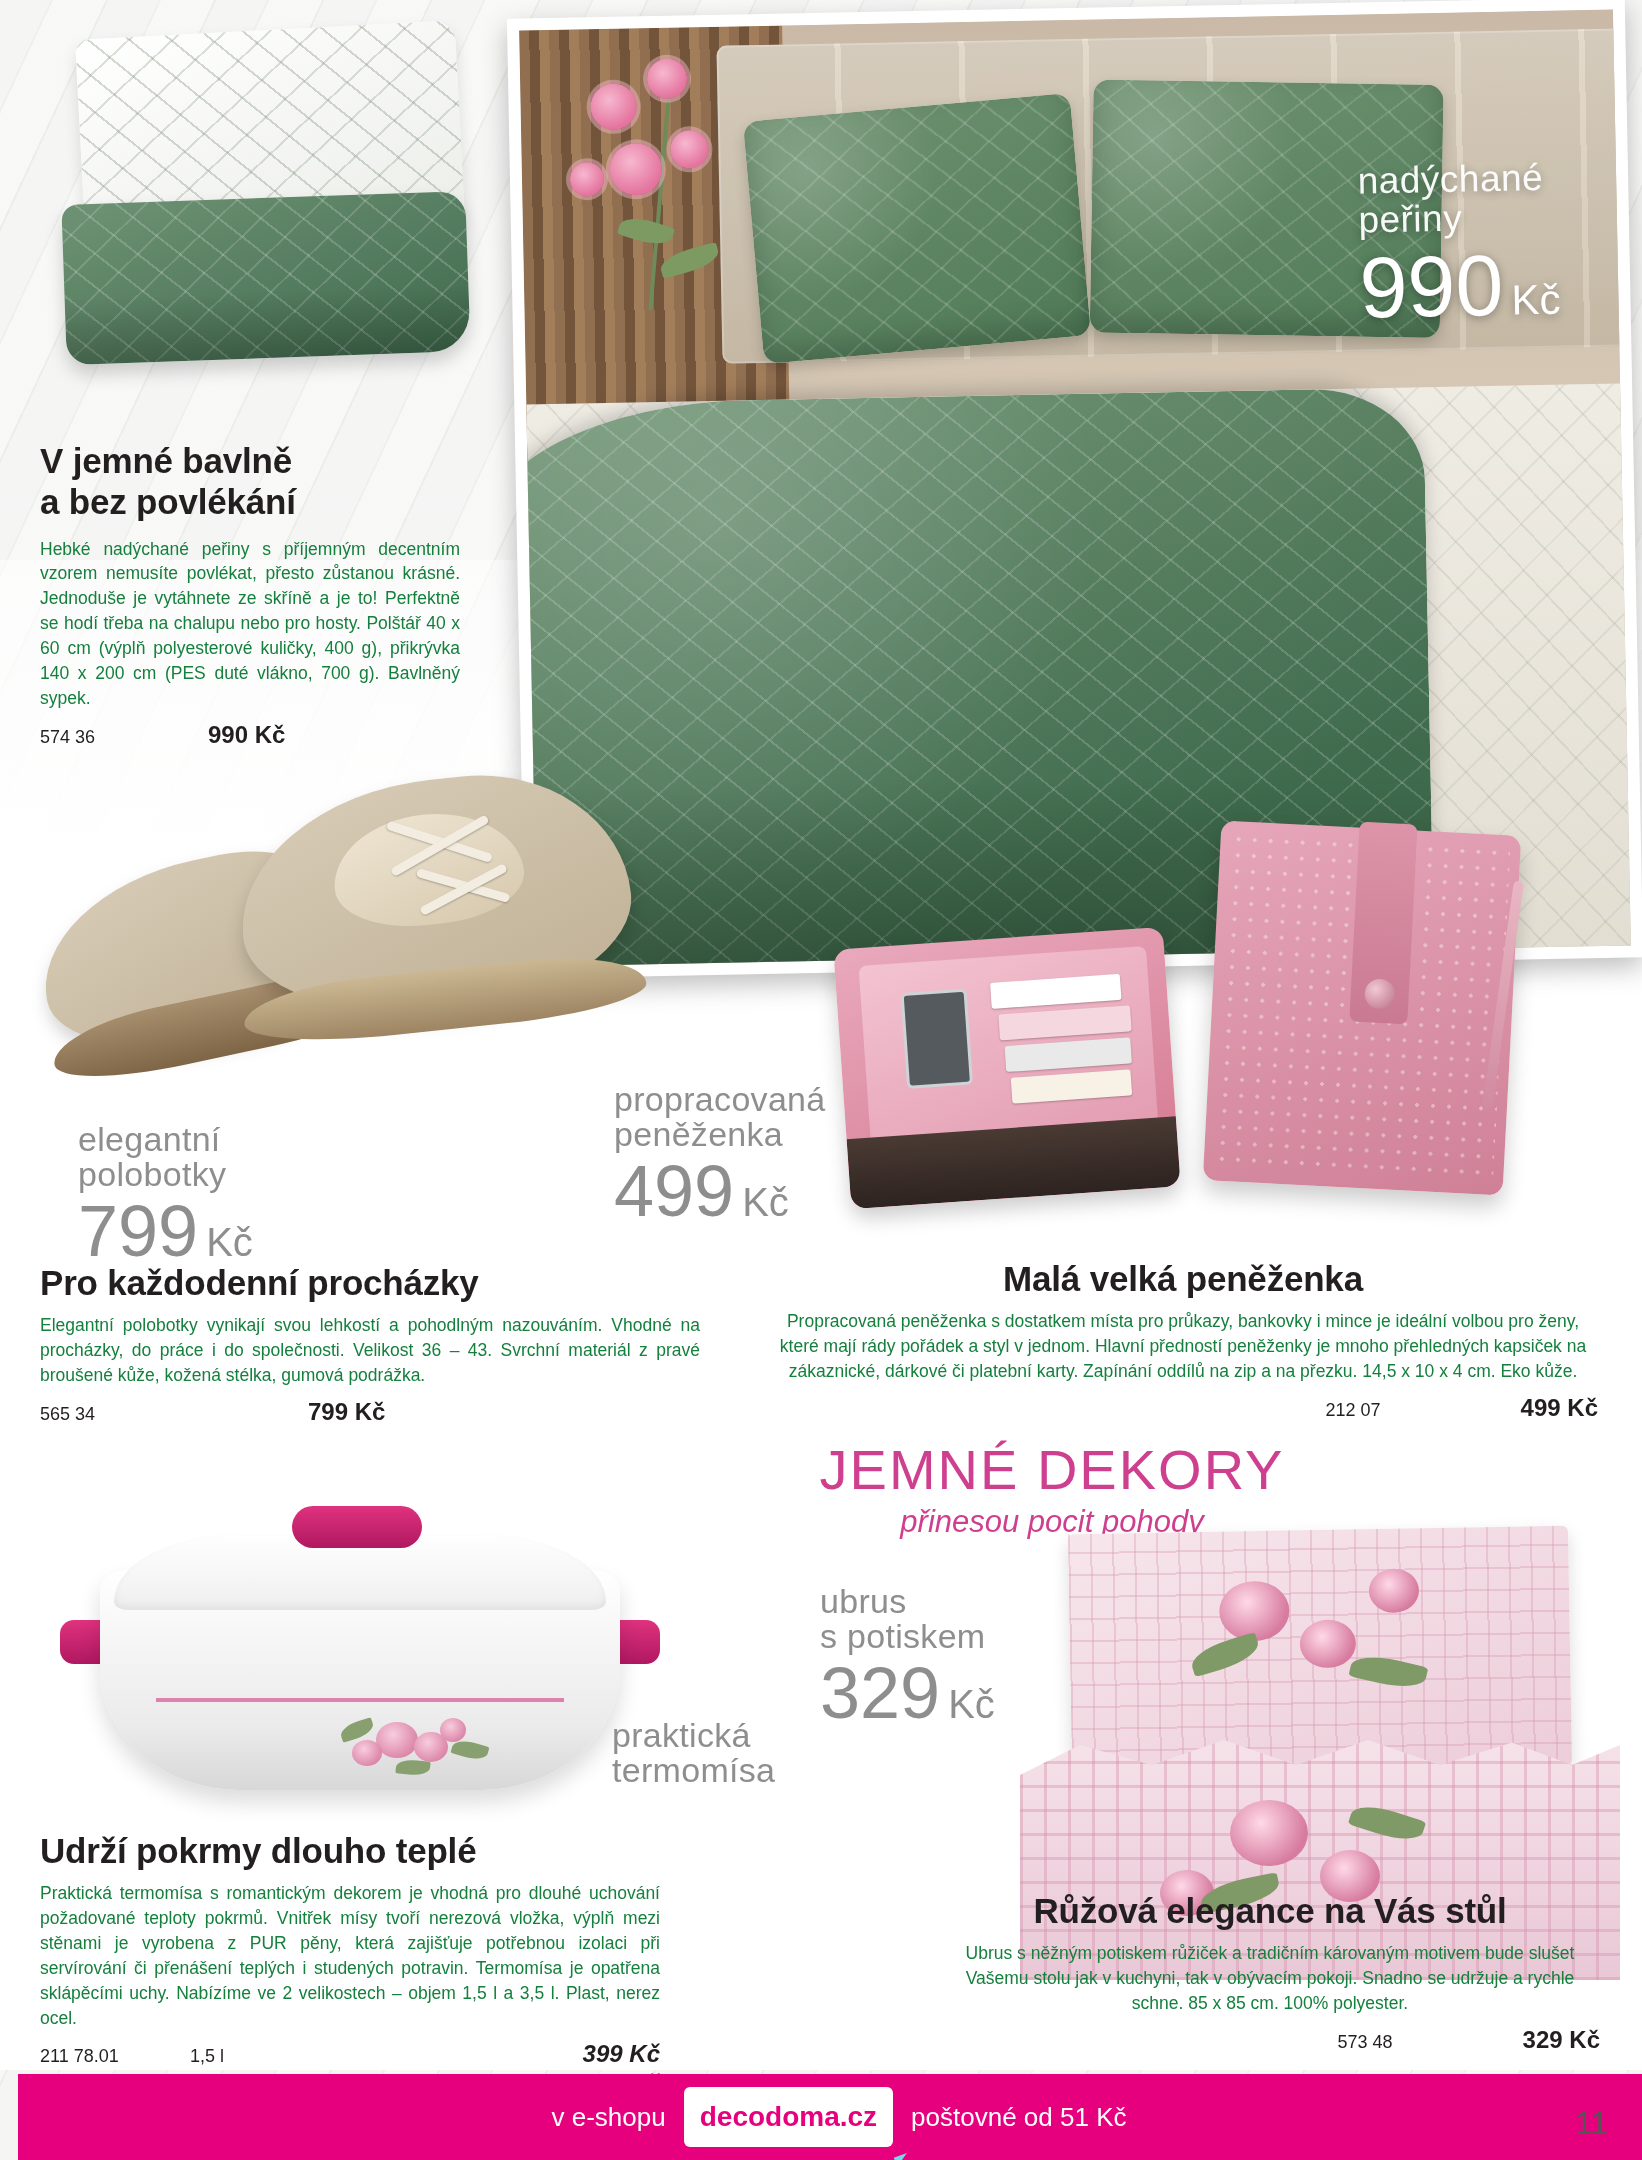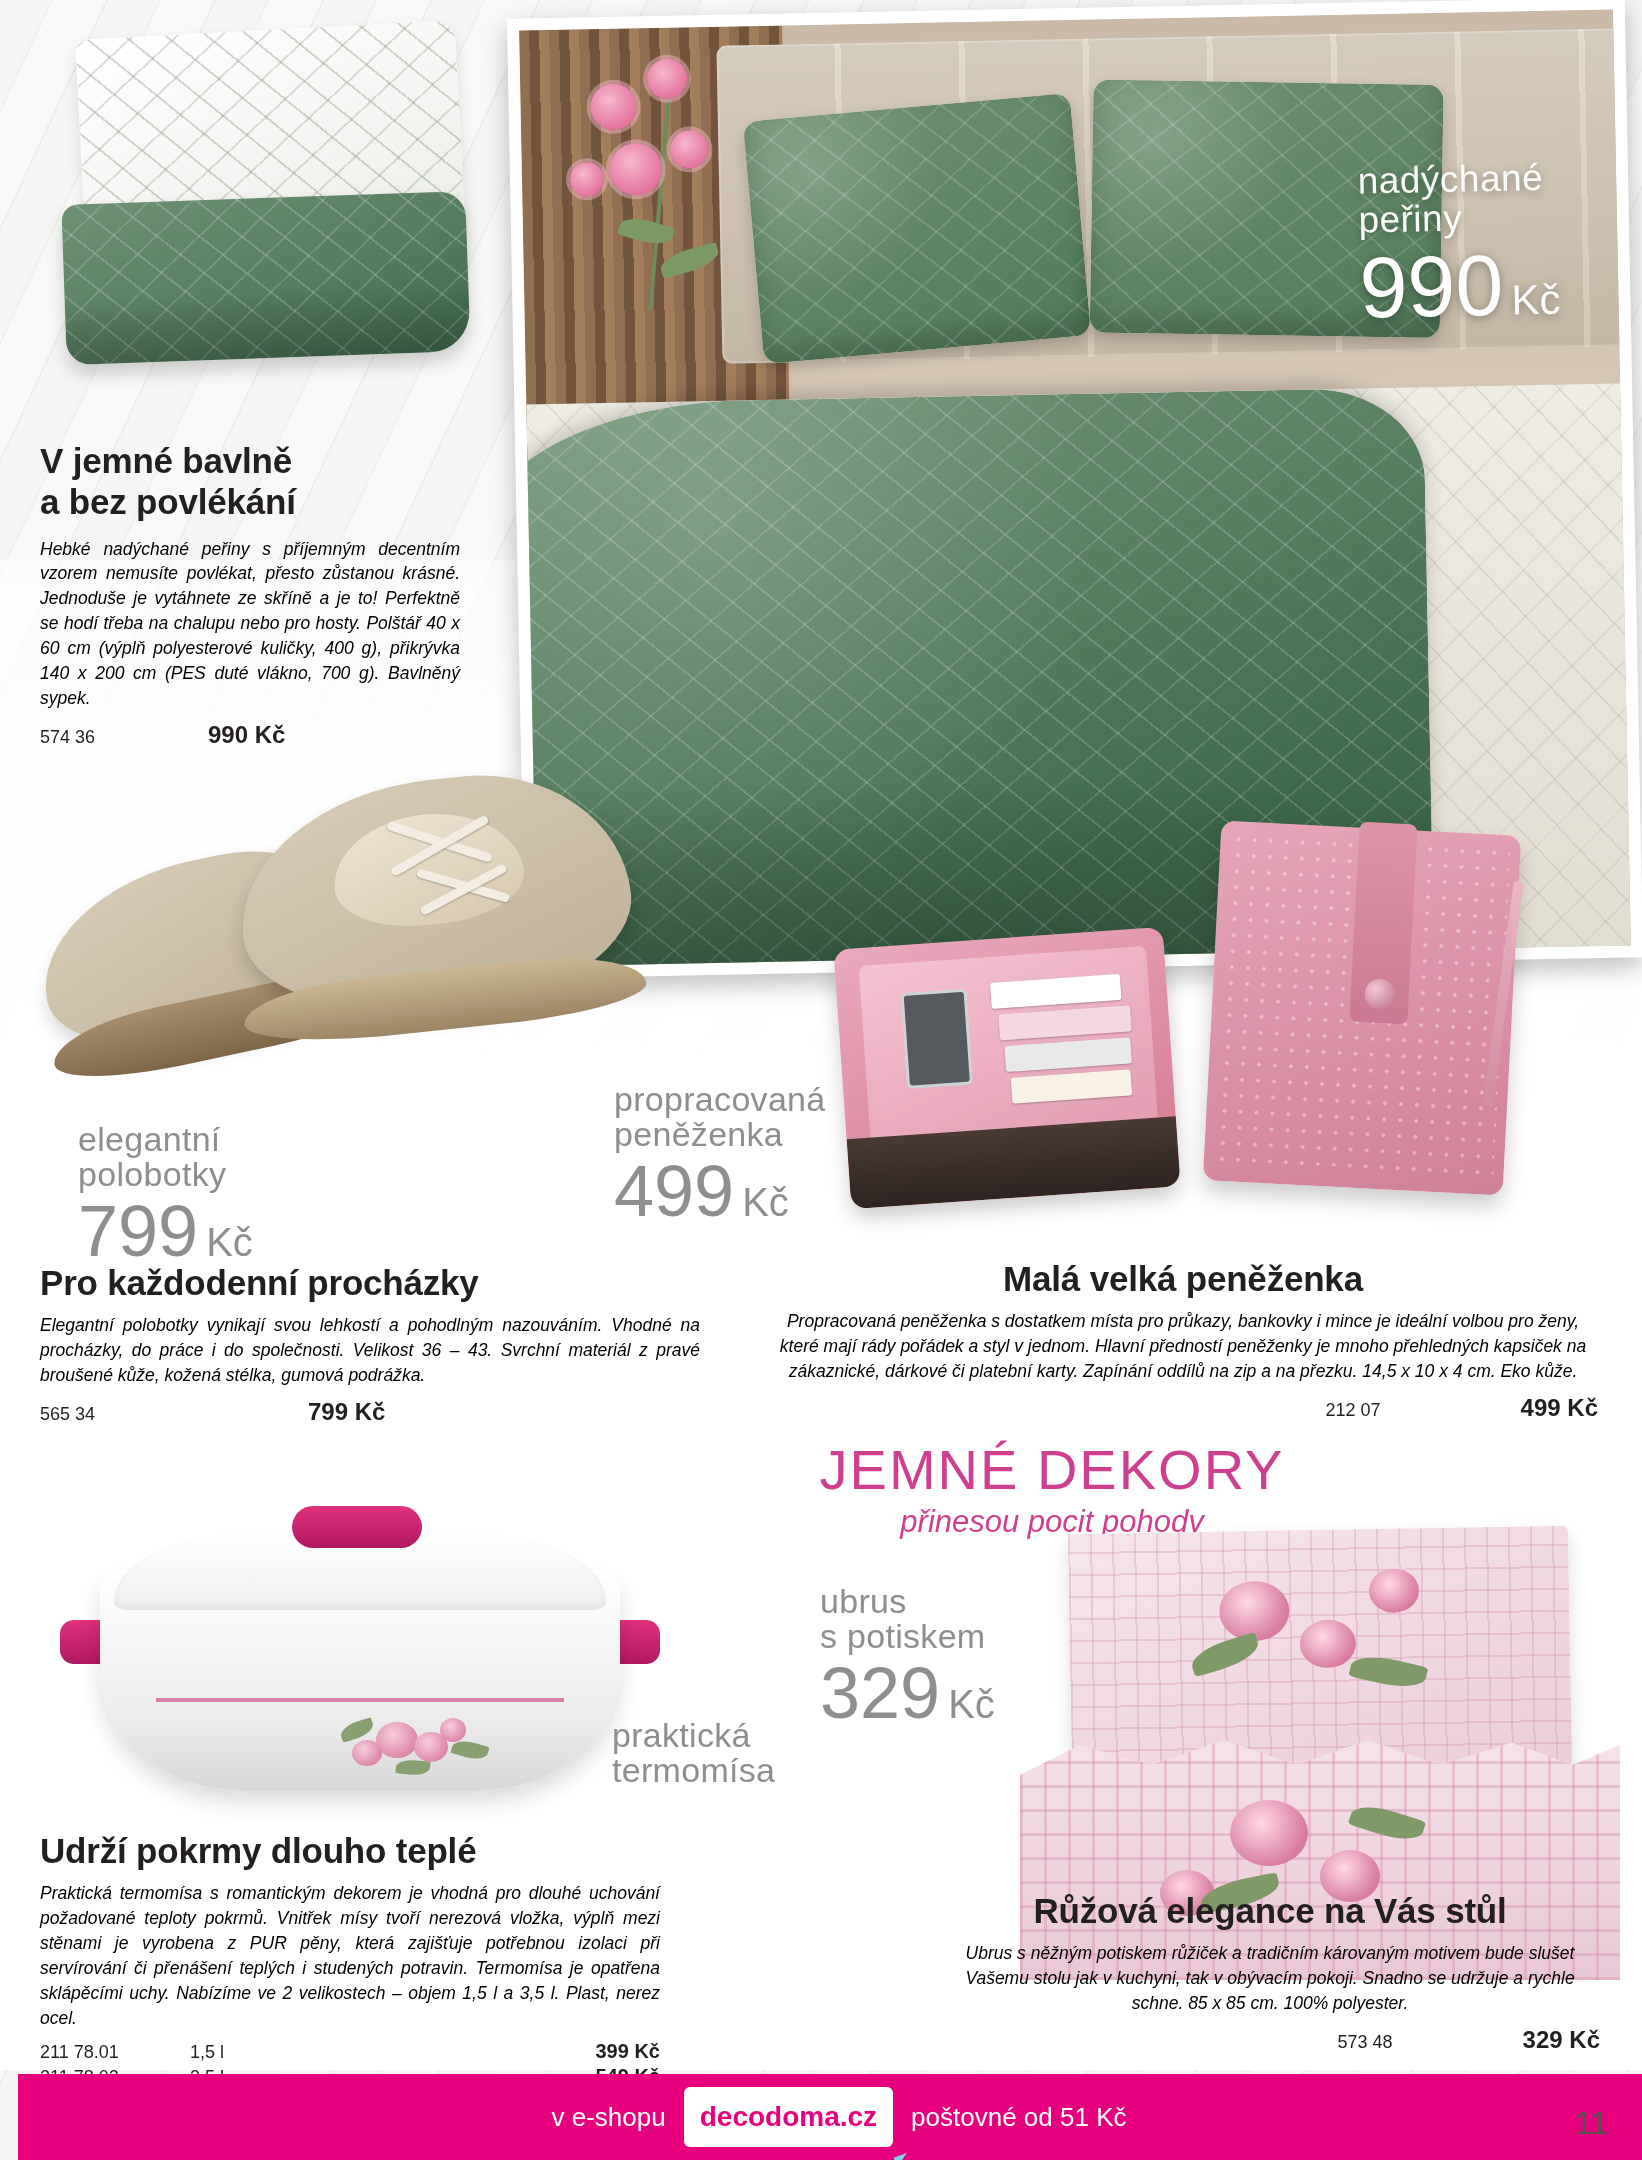--- a/index.html
+++ b/index.html
@@ -162,31 +162,30 @@
     background:linear-gradient(180deg, rgba(0,0,0,0), rgba(0,0,0,.22));
   }
 
   
   .blk{ position:absolute; }
   h2.t{
     font-size:35px; font-weight:bold; line-height:1.18; margin:0 0 14px 0;
     color:#231f20; letter-spacing:-.2px;
   }
   p.body{
-    font-size:17.5px; line-height:1.42; margin:0; color:#000000;
+    font-size:17.5px; line-height:1.42; margin:0; color:#15803d;
     text-align:justify;
-    font-style:italic;
   }
   .codeline{
     display:flex; align-items:baseline; margin-top:10px; font-size:18px;
   }
   .codeline .code{ width:108px; color:#231f20; }
   .codeline .sz{ width:96px; color:#231f20; }
   .codeline .pr{ font-weight:bold; font-size:24px; }
-  .pr-right{ margin-left:auto; font-weight:bold; font-size:20px; }
+  .pr-right{ margin-left:auto; font-weight:bold; font-size:24px;font-style:italic; }
 
   
   .fancy{ position:absolute; color:#8e8e8e; line-height:1.02; }
   .fancy .fl{ font-size:34px; font-weight:300; letter-spacing:.3px; }
   .fancy .fv{ font-size:72px; font-weight:300; margin-top:4px; }
   .fancy .fv .cur{ font-size:40px; margin-left:8px; }
   .fancy .fv .od{ font-size:38px; margin-right:8px; }
 
   
   .shoes{ position:absolute; left:30px; top:740px; width:620px; height:420px; }

